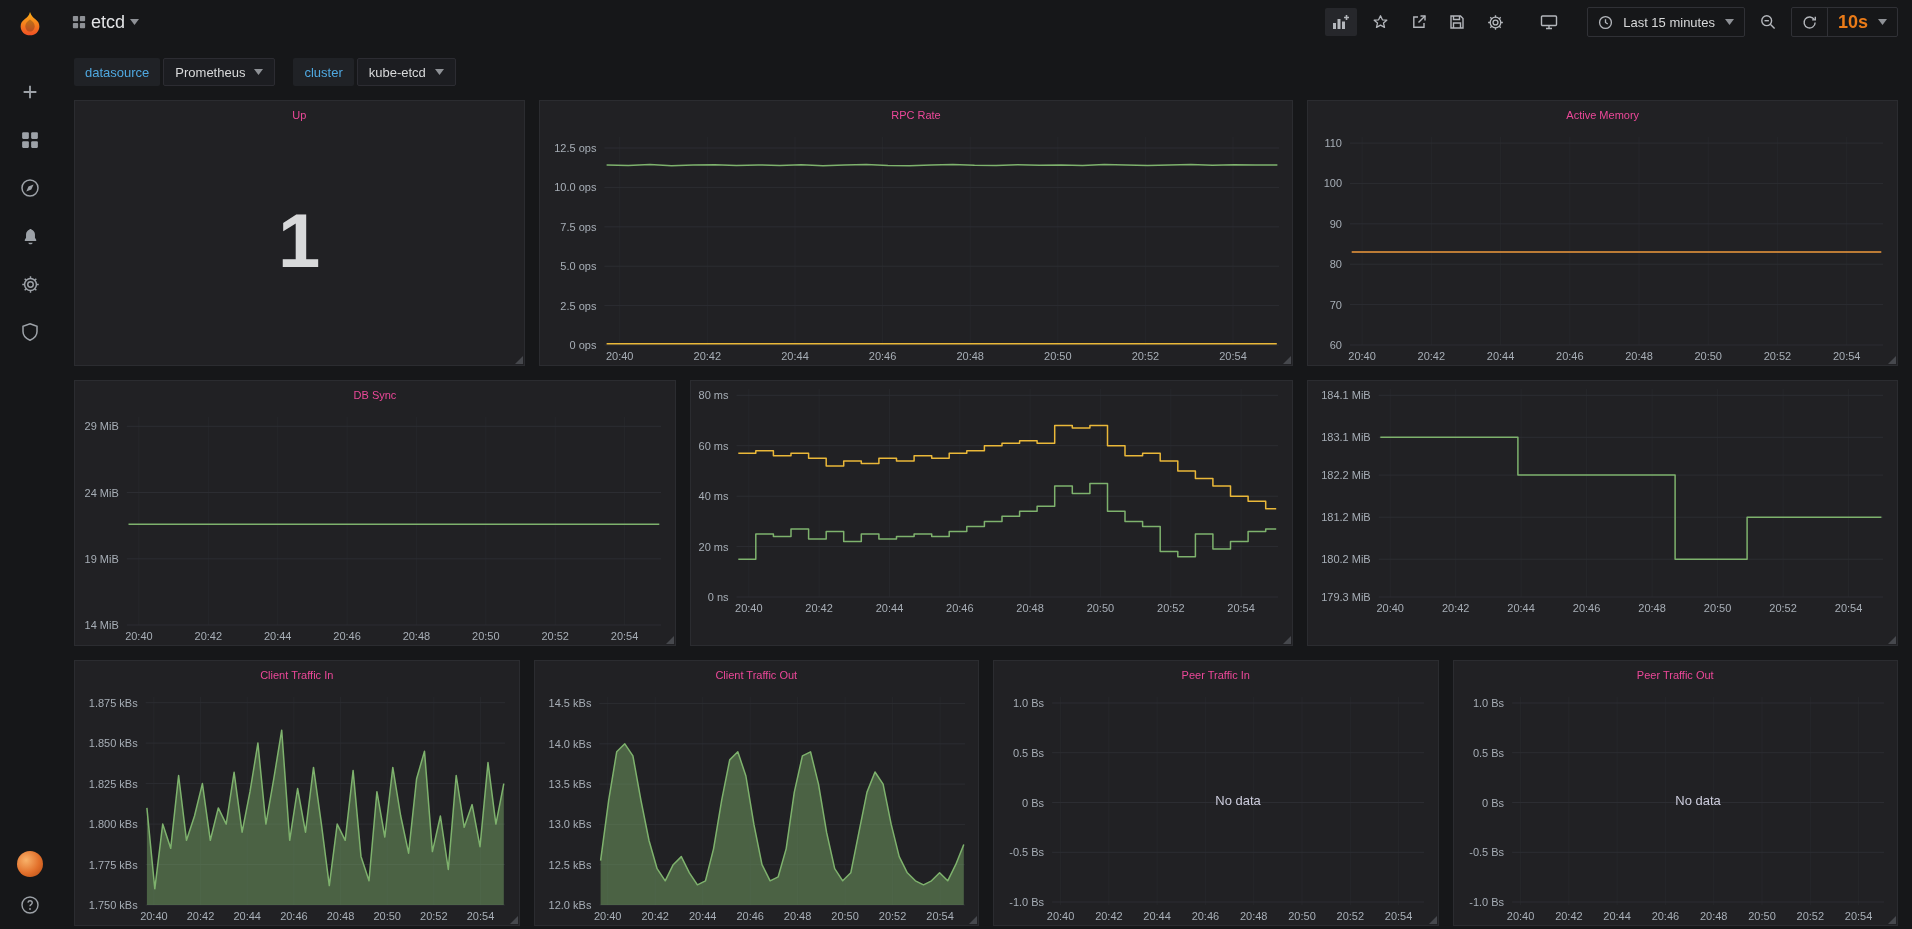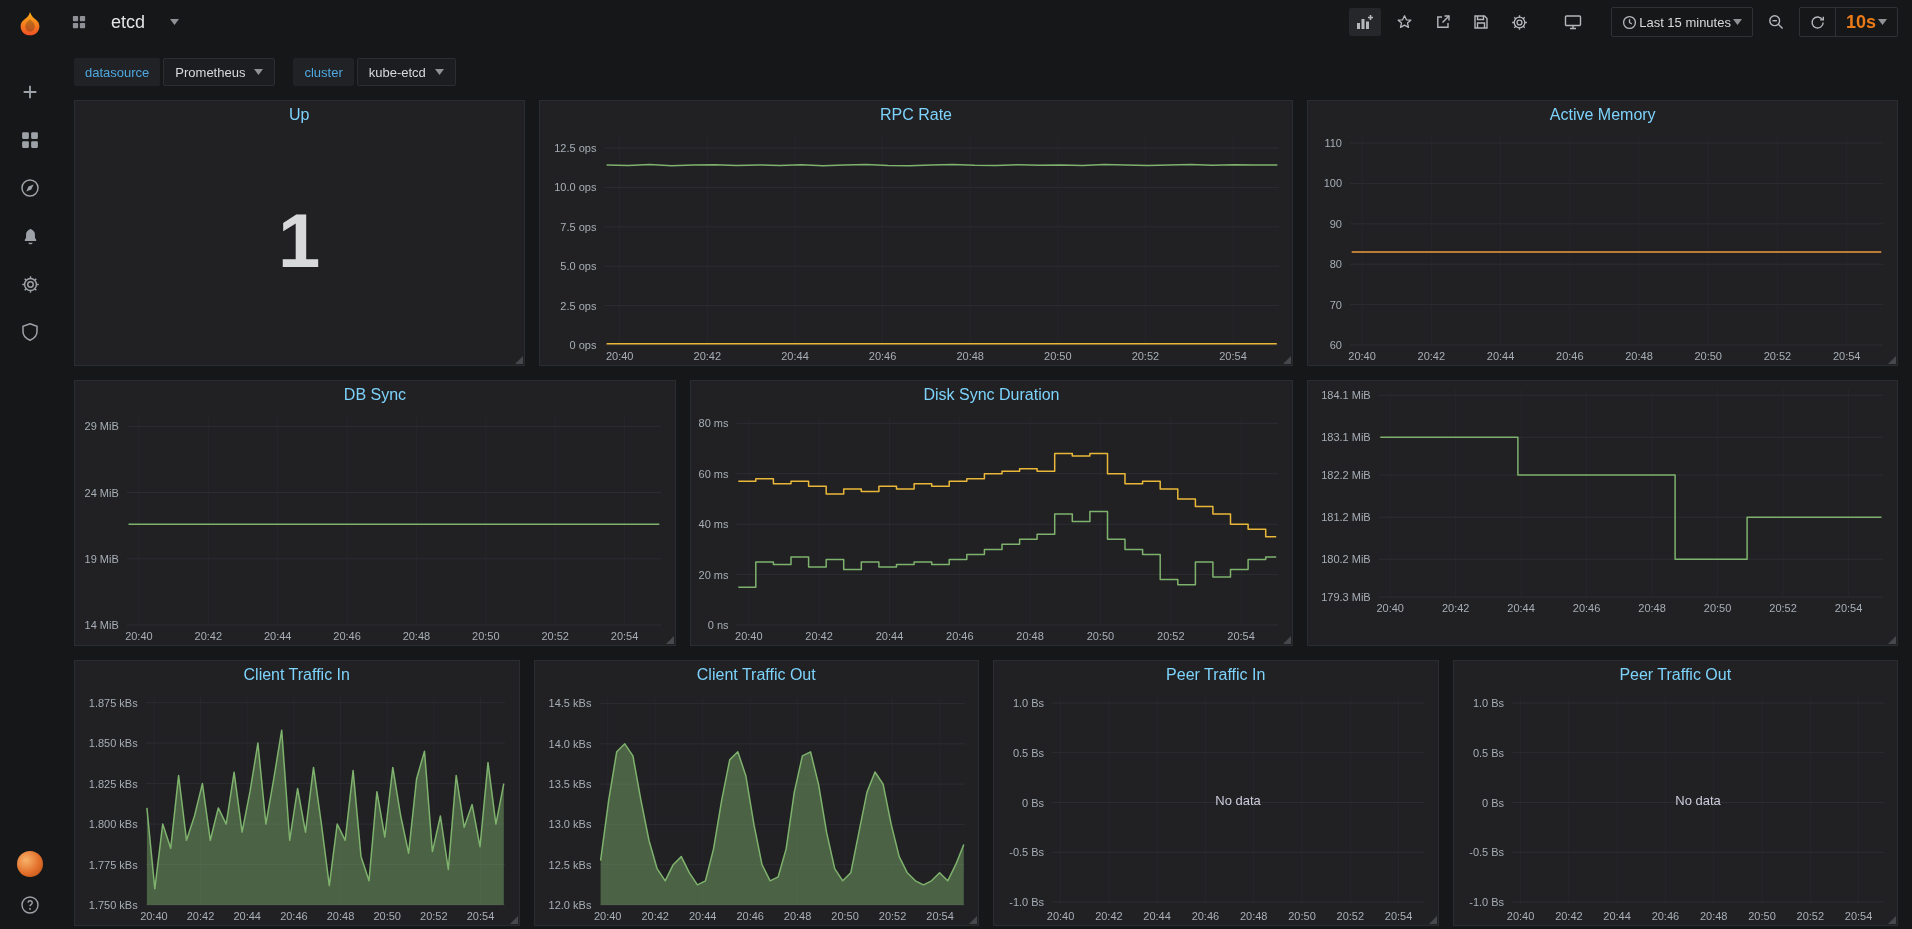--- a/index.html
+++ b/index.html
@@ -12,50 +12,50 @@
   .logo{width:60px;height:50px;display:flex;align-items:center;justify-content:center;cursor:pointer}
   .side-items{display:flex;flex-direction:column;align-items:center;margin-top:22px;gap:8px}
   .side-item{width:60px;height:40px;display:flex;align-items:center;justify-content:center;color:#9da2a8;cursor:pointer}
   .side-bottom{margin-top:auto;display:flex;flex-direction:column;align-items:center;gap:18px;padding-bottom:14px;color:#9da2a8}
   .avatar{width:26px;height:26px;border-radius:50%;cursor:pointer;
     background:radial-gradient(circle at 35% 35%,#f8b26a 0%,#e2702b 55%,#b14a14 100%)}
 
   
   .navbar{position:fixed;left:60px;right:0;top:0;height:44px;background:#161719;
     display:flex;align-items:center;justify-content:space-between;padding:0 14px 0 12px;z-index:10}
-  .nav-left{display:flex;align-items:center;gap:25px;cursor:pointer;color:#8e9196}
+  .nav-left{display:flex;align-items:center;gap:5px;cursor:pointer;color:#8e9196}
   .dash-title{font-size:18px;font-weight:500;color:#e3e4e6}
   .caret{display:inline-flex;color:#8e9196}
   .nav-right{display:flex;align-items:center;gap:8px;color:#b4b7bc}
   .nav-btn{display:flex;align-items:center;gap:6px;padding:6px 7px;border-radius:2px;cursor:pointer;color:#b4b7bc}
   .nav-btn.boxed{background:#26272b}
   .nav-sep{width:6px}
   .nav-pill{display:flex;align-items:center;height:30px;border:1px solid #303136;border-radius:2px;cursor:pointer}
-  .nav-pill .seg{display:flex;align-items:center;gap:2px;padding:0 10px;height:100%}
+  .nav-pill .seg{display:flex;align-items:center;gap:10px;padding:0 10px;height:100%}
   .nav-pill .seg + .seg{border-left:1px solid #303136}
   .timepicker-label{font-size:13px;color:#d8d9da}
   .interval-label{font-size:18px;color:#eb7b18;font-weight:700}
 
   
   .main{margin-left:60px;padding:58px 14px 0}
   .vars{display:flex;gap:18px;margin-bottom:14px}
   .var-group{display:flex;gap:3px;height:28px}
   .var-label{display:flex;align-items:center;padding:0 11px;background:#202226;border-radius:2px;
     color:#4fa8e0;font-size:13px;font-weight:400;cursor:default}
   .var-value{display:flex;align-items:center;gap:9px;padding:0 11px;background:#1c1d21;border:1px solid #2c2c32;
     border-radius:2px;color:#d8d9da;font-size:13px;cursor:pointer}
 
   .row{display:grid;gap:14px;margin-bottom:14px;height:266px}
   .row1{grid-template-columns:370fr 620fr 485fr}
   .row2{grid-template-columns:494fr 495fr 485fr}
   .row3{grid-template-columns:repeat(4,1fr)}
 
   .panel{background:#212124;border:1px solid #2b2c30;position:relative;display:flex;flex-direction:column;min-width:0}
   .panel-header{height:28px;flex:none;display:flex;align-items:center;justify-content:center;
-    font-size:16px;font-weight:500;color:#7dd3fc;cursor:pointer;white-space:nowrap}
+    font-size:11px;font-weight:500;color:#ec4899;cursor:pointer;white-space:nowrap}
   .chart{flex:1;min-height:0;overflow:hidden}
   .chart svg{display:block}
   .chart text{font-family:"Liberation Sans",sans-serif;font-size:11px;fill:#a7aeb6}
   .chart text.nodata{font-size:13px;fill:#ccccdc}
   .stat{flex:1;display:flex;align-items:center;justify-content:center;
     font-size:76px;font-weight:600;color:#d8d9da;padding-bottom:14px}
   .resize{position:absolute;right:1px;bottom:1px;width:0;height:0;
     border-left:8px solid transparent;border-bottom:8px solid #46484d;cursor:nwse-resize}
 </style>
 </head>
@@ -361,21 +361,20 @@
             <line x1="51.8" x2="586" y1="83.5" y2="83.5" stroke="#2c2d32"></line>
             <text x="43.8" y="87.5" text-anchor="end">24 MiB</text>
             <line x1="51.8" x2="586" y1="17.3" y2="17.3" stroke="#2c2d32"></line>
             <text x="43.8" y="21.3" text-anchor="end">29 MiB</text>
             <polyline points="53.5,115.3 584.3,115.3" fill="none" stroke="#7eb26d" stroke-width="1.5" stroke-linejoin="round"></polyline>
           </svg>
         </div>
       <div class="resize"></div>
     </div>
     <div class="panel">
-      <div class="panel-header">Disk Sync Duration</div>
       <div class="chart">
           <svg width="601" height="236">
             <line x1="57.8" x2="57.8" y1="8" y2="216" stroke="#26272b"></line>
             <text x="57.8" y="231" text-anchor="middle">20:40</text>
             <line x1="128.1" x2="128.1" y1="8" y2="216" stroke="#26272b"></line>
             <text x="128.1" y="231" text-anchor="middle">20:42</text>
             <line x1="198.5" x2="198.5" y1="8" y2="216" stroke="#26272b"></line>
             <text x="198.5" y="231" text-anchor="middle">20:44</text>
             <line x1="268.8" x2="268.8" y1="8" y2="216" stroke="#26272b"></line>
             <text x="268.8" y="231" text-anchor="middle">20:46</text>

